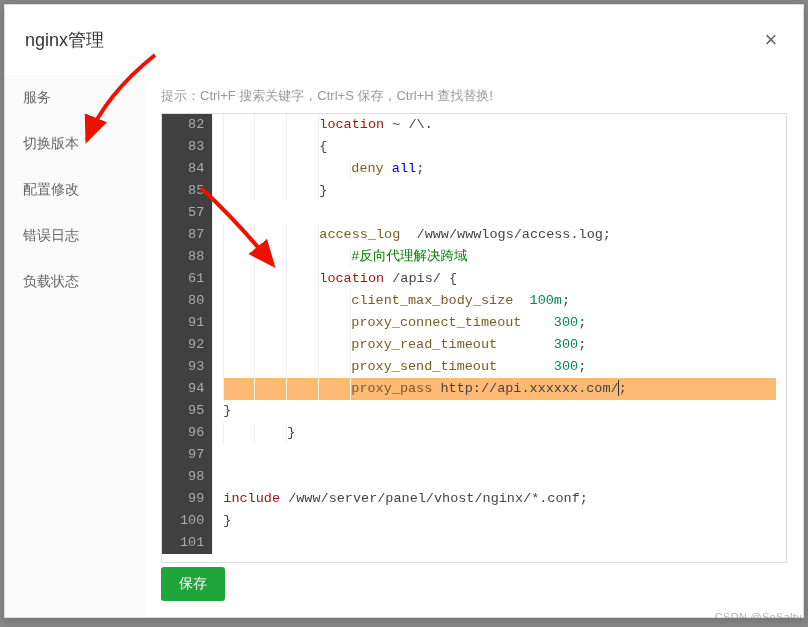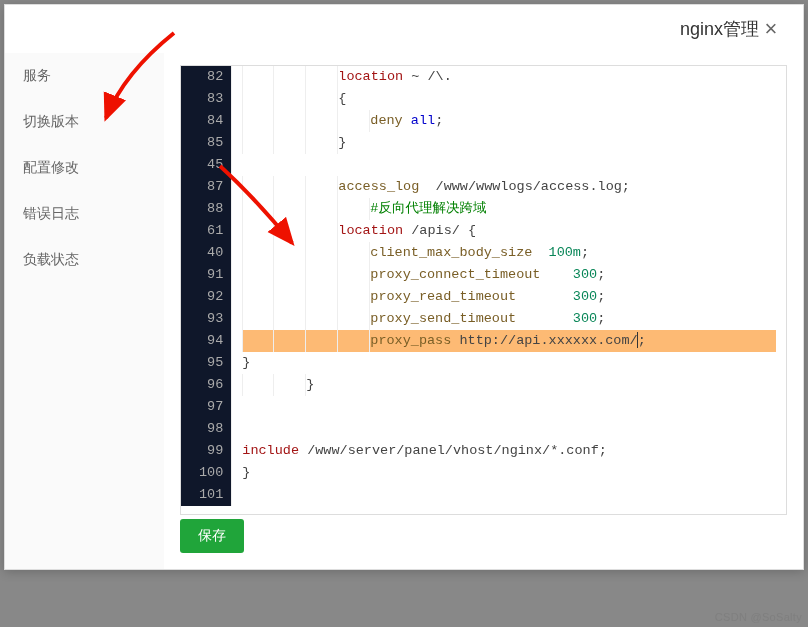--- a/index.html
+++ b/index.html
@@ -16,38 +16,37 @@
     overflow: hidden;
   }
   .modal {
     width: 800px;
     background: #fff;
     border: 1px solid #ddd;
     box-shadow: 0 2px 10px rgba(0,0,0,.2);
     position: relative;
   }
   .modal-header {
-    padding: 12px 20px;
+    padding: 23px 20px;
     display: flex;
-    justify-content: flex-end;
+    justify-content: space-between;
     align-items: center;
   }
   .modal-title { font-size: 18px; color: #333; font-weight: 400; }
   .close-btn {
     cursor: pointer;
     font-size: 22px;
     color: #666;
     line-height: 1;
     width: 24px; height:24px;
     display:flex;align-items:center;justify-content:center;
   }
   .modal-body {
     display: flex;
     background:#fafafa;
-    gap:19px;
   }
   .sidebar {
     width: 140px;
     background: #fafafa;
     flex-shrink:0;
   }
   .sidebar-item {
     padding: 14px 18px;
     color: #666;
     cursor: pointer;
@@ -82,21 +81,21 @@
     overflow-x:auto;
   }
   .editor {
     font-family: Consolas, "Courier New", monospace;
     font-size: 13.5px;
     line-height: 22px;
     white-space: pre;
     display:flex;
   }
   .gutter {
-    background: #0f172a;
+    background: #404040;
     color: #aaa;
     text-align: right;
     padding: 0 8px 0 18px;
     border-right: 1px solid #eee;
     user-select:none;
     flex-shrink:0;
   }
   .code {
     padding: 0 10px;
     flex:1;
@@ -171,25 +170,26 @@
 
     <div class="sidebar" id="sidebar">
         <div class="sidebar-item">服务</div>
         <div class="sidebar-item">切换版本</div>
         <div class="sidebar-item">配置修改</div>
         <div class="sidebar-item">错误日志</div>
         <div class="sidebar-item">负载状态</div>
       </div>
 
     <div class="content">
+      <div class="hint">提示：Ctrl+F 搜索关键字，Ctrl+S 保存，Ctrl+H 查找替换!</div>
 
       <div class="editor-wrap">
         <div class="editor-scroll">
           <div class="editor">
-            <div class="gutter" id="gutter"><div>82</div><div>83</div><div>84</div><div>85</div><div>45</div><div>87</div><div>88</div><div>61</div><div>40</div><div>91</div><div>92</div><div>93</div><div>94</div><div>95</div><div>96</div><div>97</div><div>98</div><div>99</div><div>100</div><div>101</div></div>
+            <div class="gutter" id="gutter"><div>82</div><div>83</div><div>84</div><div>85</div><div>57</div><div>87</div><div>88</div><div>61</div><div>80</div><div>91</div><div>92</div><div>93</div><div>94</div><div>95</div><div>96</div><div>97</div><div>98</div><div>99</div><div>100</div><div>101</div></div>
             <div class="code" id="code"><div class="row"><span class="indent"></span><span class="indent"></span><span class="indent"></span><span class="tk-kw">location</span><span class="tk-punc"> ~ /\.</span></div><div class="row"><span class="indent"></span><span class="indent"></span><span class="indent"></span><span class="tk-punc">{</span></div><div class="row"><span class="indent"></span><span class="indent"></span><span class="indent"></span><span class="indent"></span><span class="tk-dir">deny</span><span class="tk-punc"> </span><span class="tk-sym">all</span><span class="tk-punc">;</span></div><div class="row"><span class="indent"></span><span class="indent"></span><span class="indent"></span><span class="tk-punc">}</span></div><div class="row"></div><div class="row"><span class="indent"></span><span class="indent"></span><span class="indent"></span><span class="tk-dir">access_log</span><span class="tk-punc">  /www/wwwlogs/access.log;</span></div><div class="row"><span class="indent"></span><span class="indent"></span><span class="indent"></span><span class="indent"></span><span class="tk-cmt">#反向代理解决跨域</span></div><div class="row"><span class="indent"></span><span class="indent"></span><span class="indent"></span><span class="tk-kw">location</span><span class="tk-punc"> /apis/ {</span></div><div class="row"><span class="indent"></span><span class="indent"></span><span class="indent"></span><span class="indent"></span><span class="tk-dir">client_max_body_size</span><span class="tk-punc">  </span><span class="tk-num">100m</span><span class="tk-punc">;</span></div><div class="row"><span class="indent"></span><span class="indent"></span><span class="indent"></span><span class="indent"></span><span class="tk-dir">proxy_connect_timeout</span><span class="tk-punc">    </span><span class="tk-num">300</span><span class="tk-punc">;</span></div><div class="row"><span class="indent"></span><span class="indent"></span><span class="indent"></span><span class="indent"></span><span class="tk-dir">proxy_read_timeout</span><span class="tk-punc">       </span><span class="tk-num">300</span><span class="tk-punc">;</span></div><div class="row"><span class="indent"></span><span class="indent"></span><span class="indent"></span><span class="indent"></span><span class="tk-dir">proxy_send_timeout</span><span class="tk-punc">       </span><span class="tk-num">300</span><span class="tk-punc">;</span></div><div class="row active-line"><span class="indent"></span><span class="indent"></span><span class="indent"></span><span class="indent"></span><span class="tk-dir">proxy_pass</span><span class="tk-punc"> http://api.xxxxxx.com/</span><span class="cursor"></span><span class="tk-punc">;</span></div><div class="row"><span class="tk-punc">}</span></div><div class="row"><span class="indent"></span><span class="indent"></span><span class="tk-punc">}</span></div><div class="row"></div><div class="row"></div><div class="row"><span class="tk-kw">include</span><span class="tk-punc"> /www/server/panel/vhost/nginx/*.conf;</span></div><div class="row"><span class="tk-punc">}</span></div><div class="row"></div></div>
           </div>
         </div>
       </div>
 
       <button class="save-btn">保存</button>
 
       
       <svg class="arrow" style="left:-70px; top:-30px;" width="110" height="110">
         <defs>

